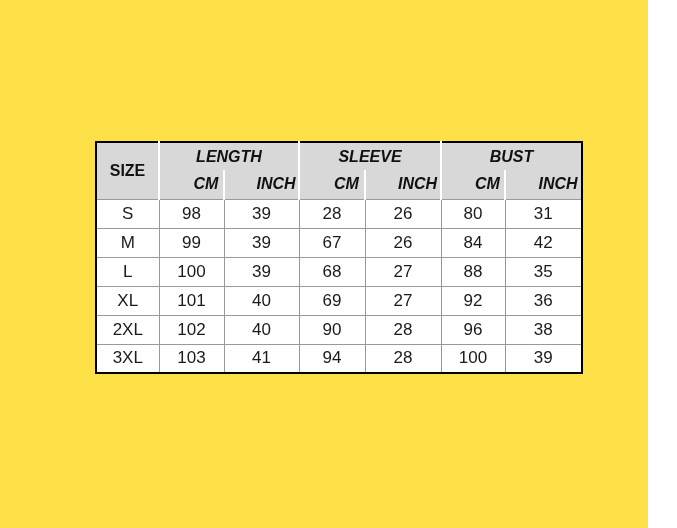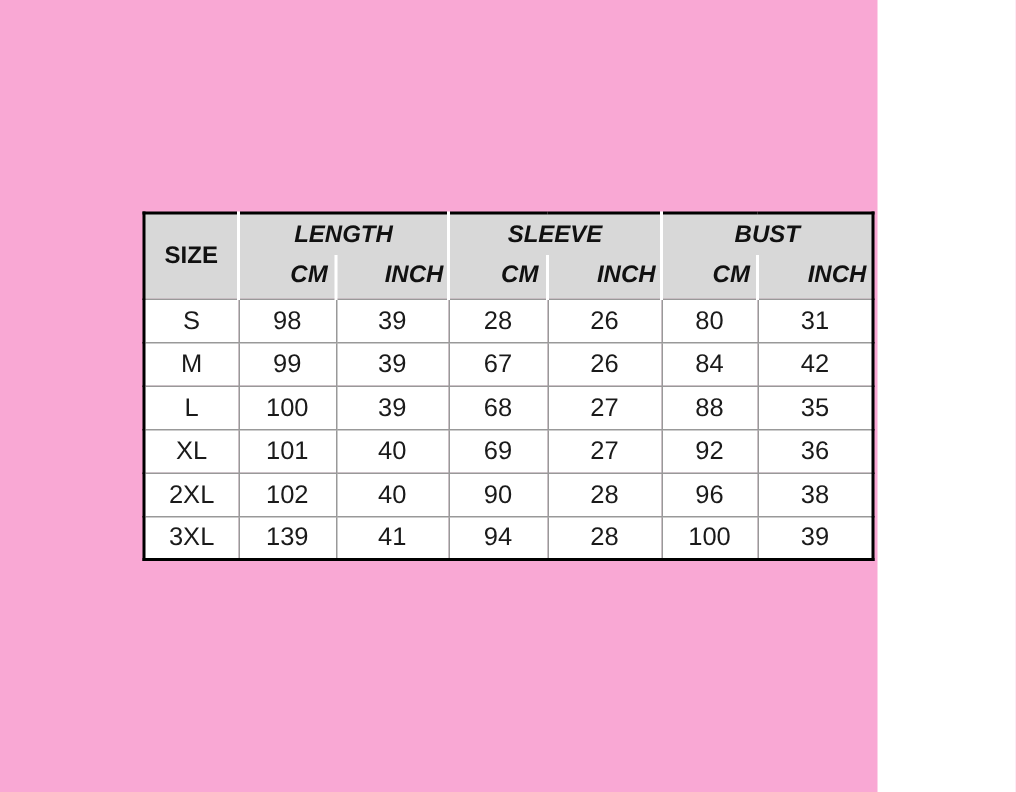--- a/index.html
+++ b/index.html
@@ -4,22 +4,22 @@
 <style>
   * { margin: 0; padding: 0; box-sizing: border-box; }
   html, body {
     width: 677px; height: 528px;
     background: #ffffff;
     font-family: "Liberation Sans", sans-serif;
     overflow: hidden;
   }
   .canvas {
     position: relative;
-    width: 585px; height: 528px;
-    background: #f9a8d4;
+    width: 648px; height: 528px;
+    background: #fde047;
   }
   .table-wrap {
     position: absolute;
     left: 95px;
     top: 141px;
   }
   table.size-chart {
     border-collapse: collapse;
     table-layout: fixed;
     width: 486px;
@@ -128,21 +128,21 @@
           <td>2XL</td>
           <td>102</td>
           <td>40</td>
           <td>90</td>
           <td>28</td>
           <td>96</td>
           <td>38</td>
         </tr>
         <tr>
           <td>3XL</td>
-          <td>139</td>
+          <td>103</td>
           <td>41</td>
           <td>94</td>
           <td>28</td>
           <td>100</td>
           <td>39</td>
         </tr>
       </tbody>
     </table>
   </div>
 </div>

